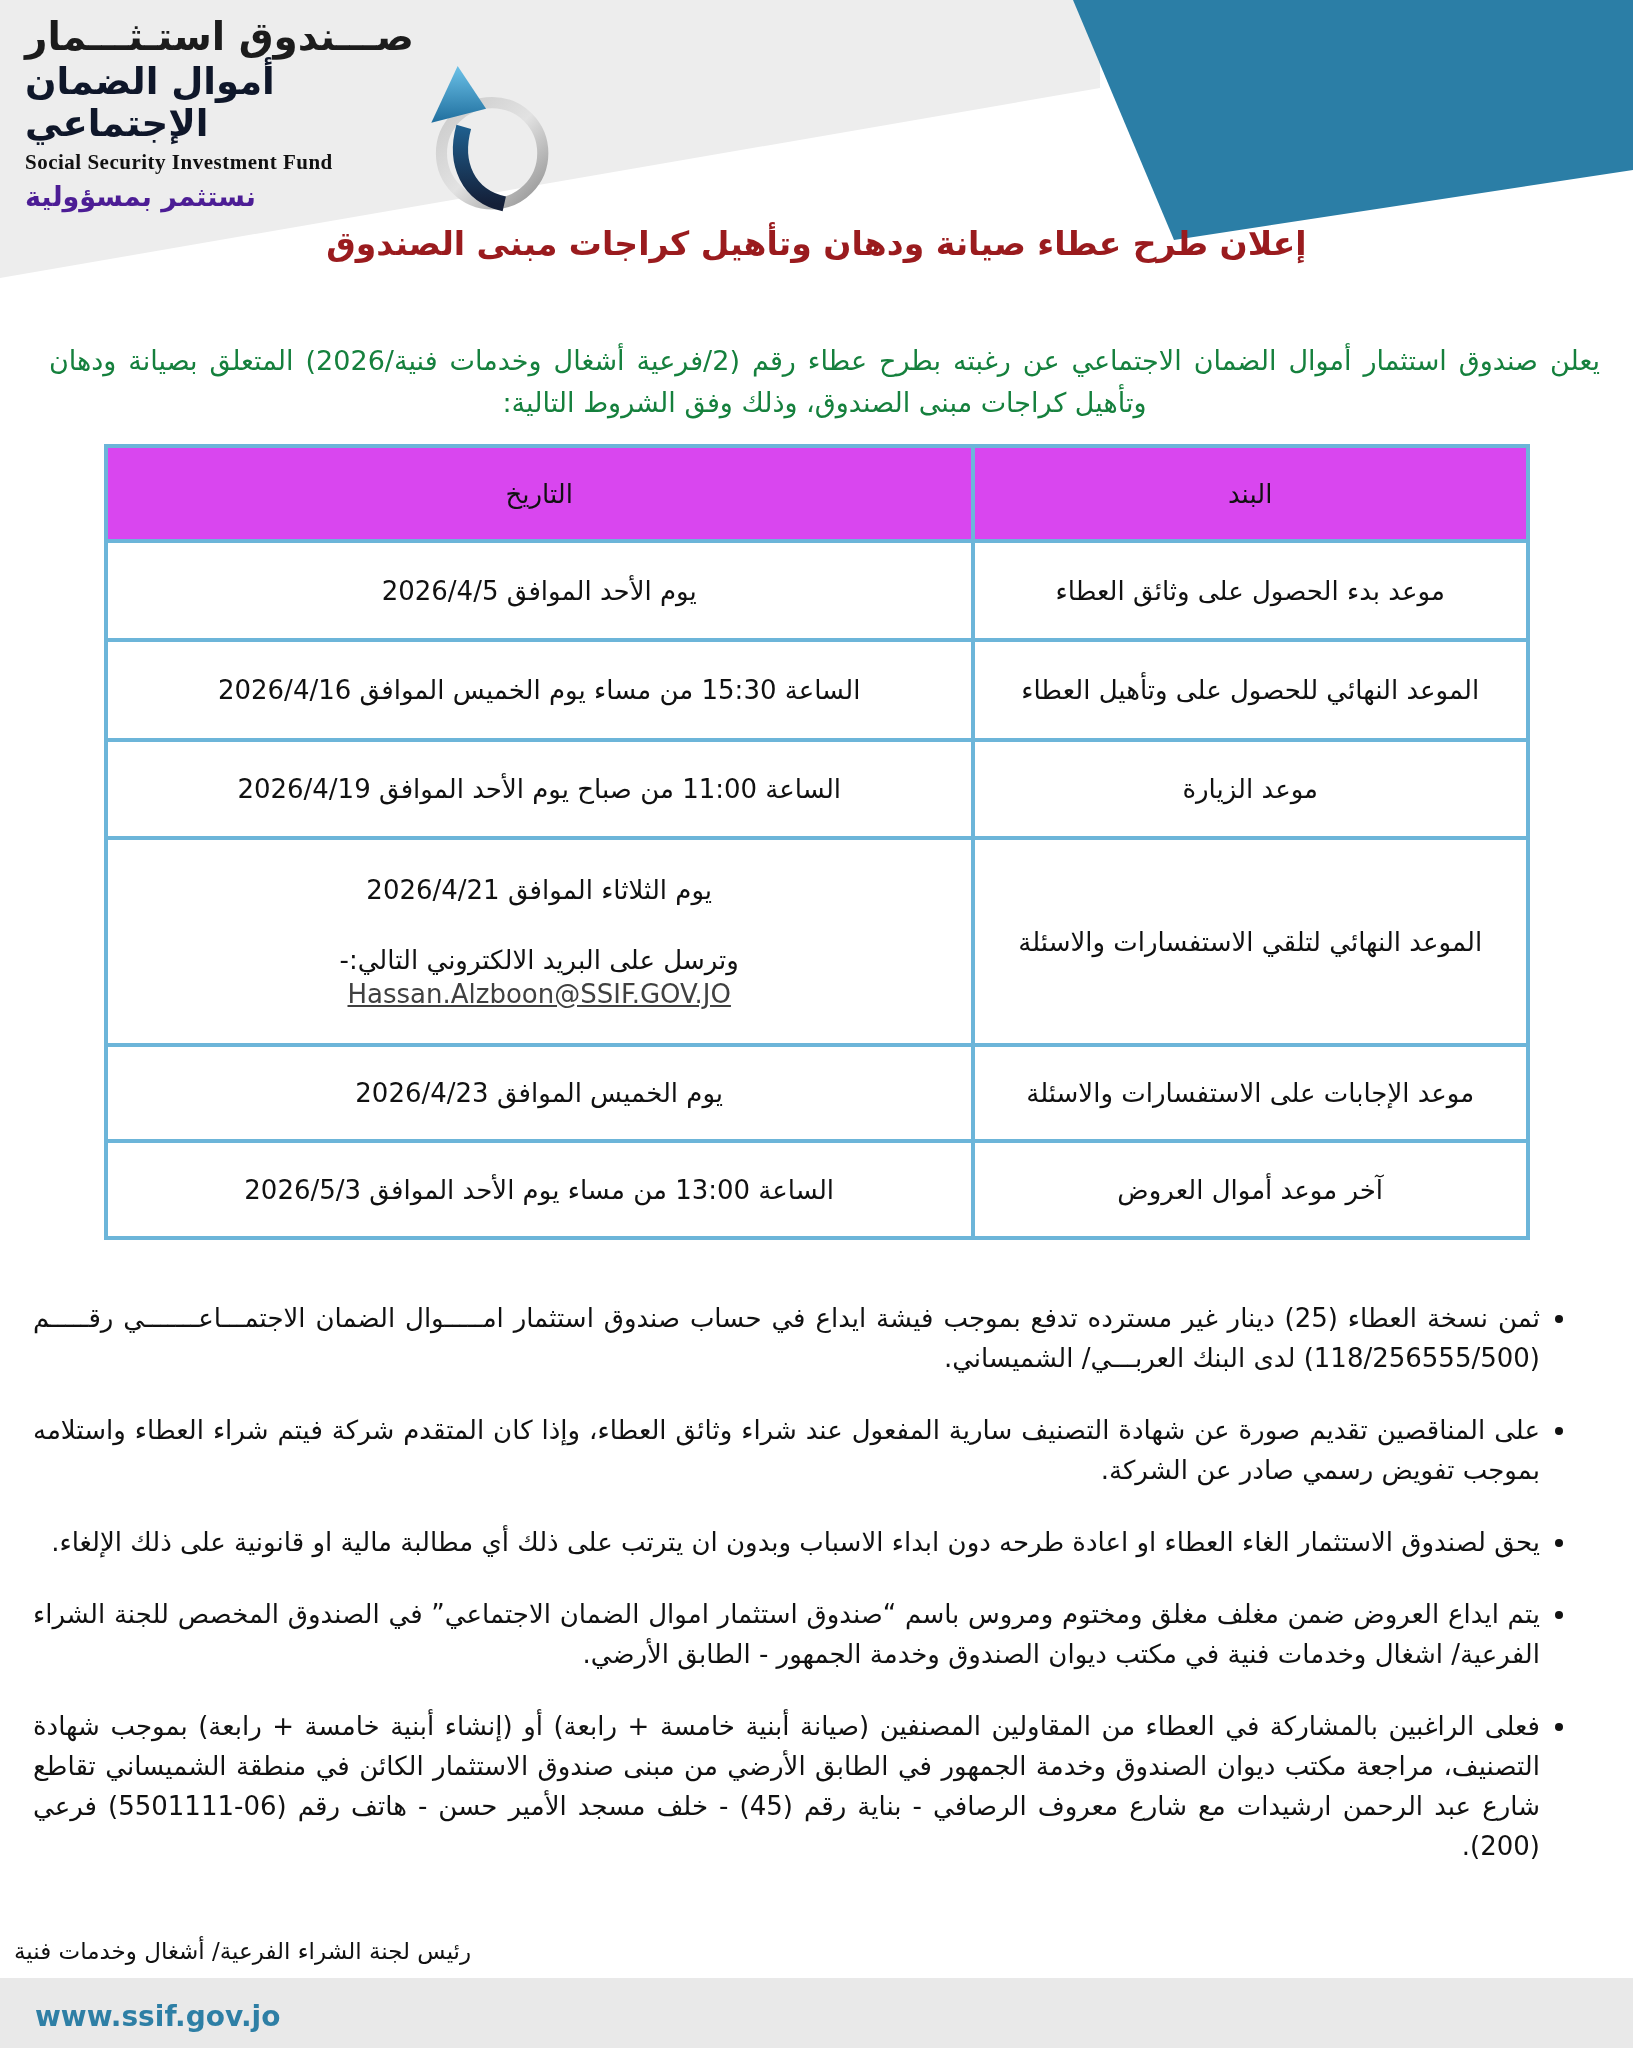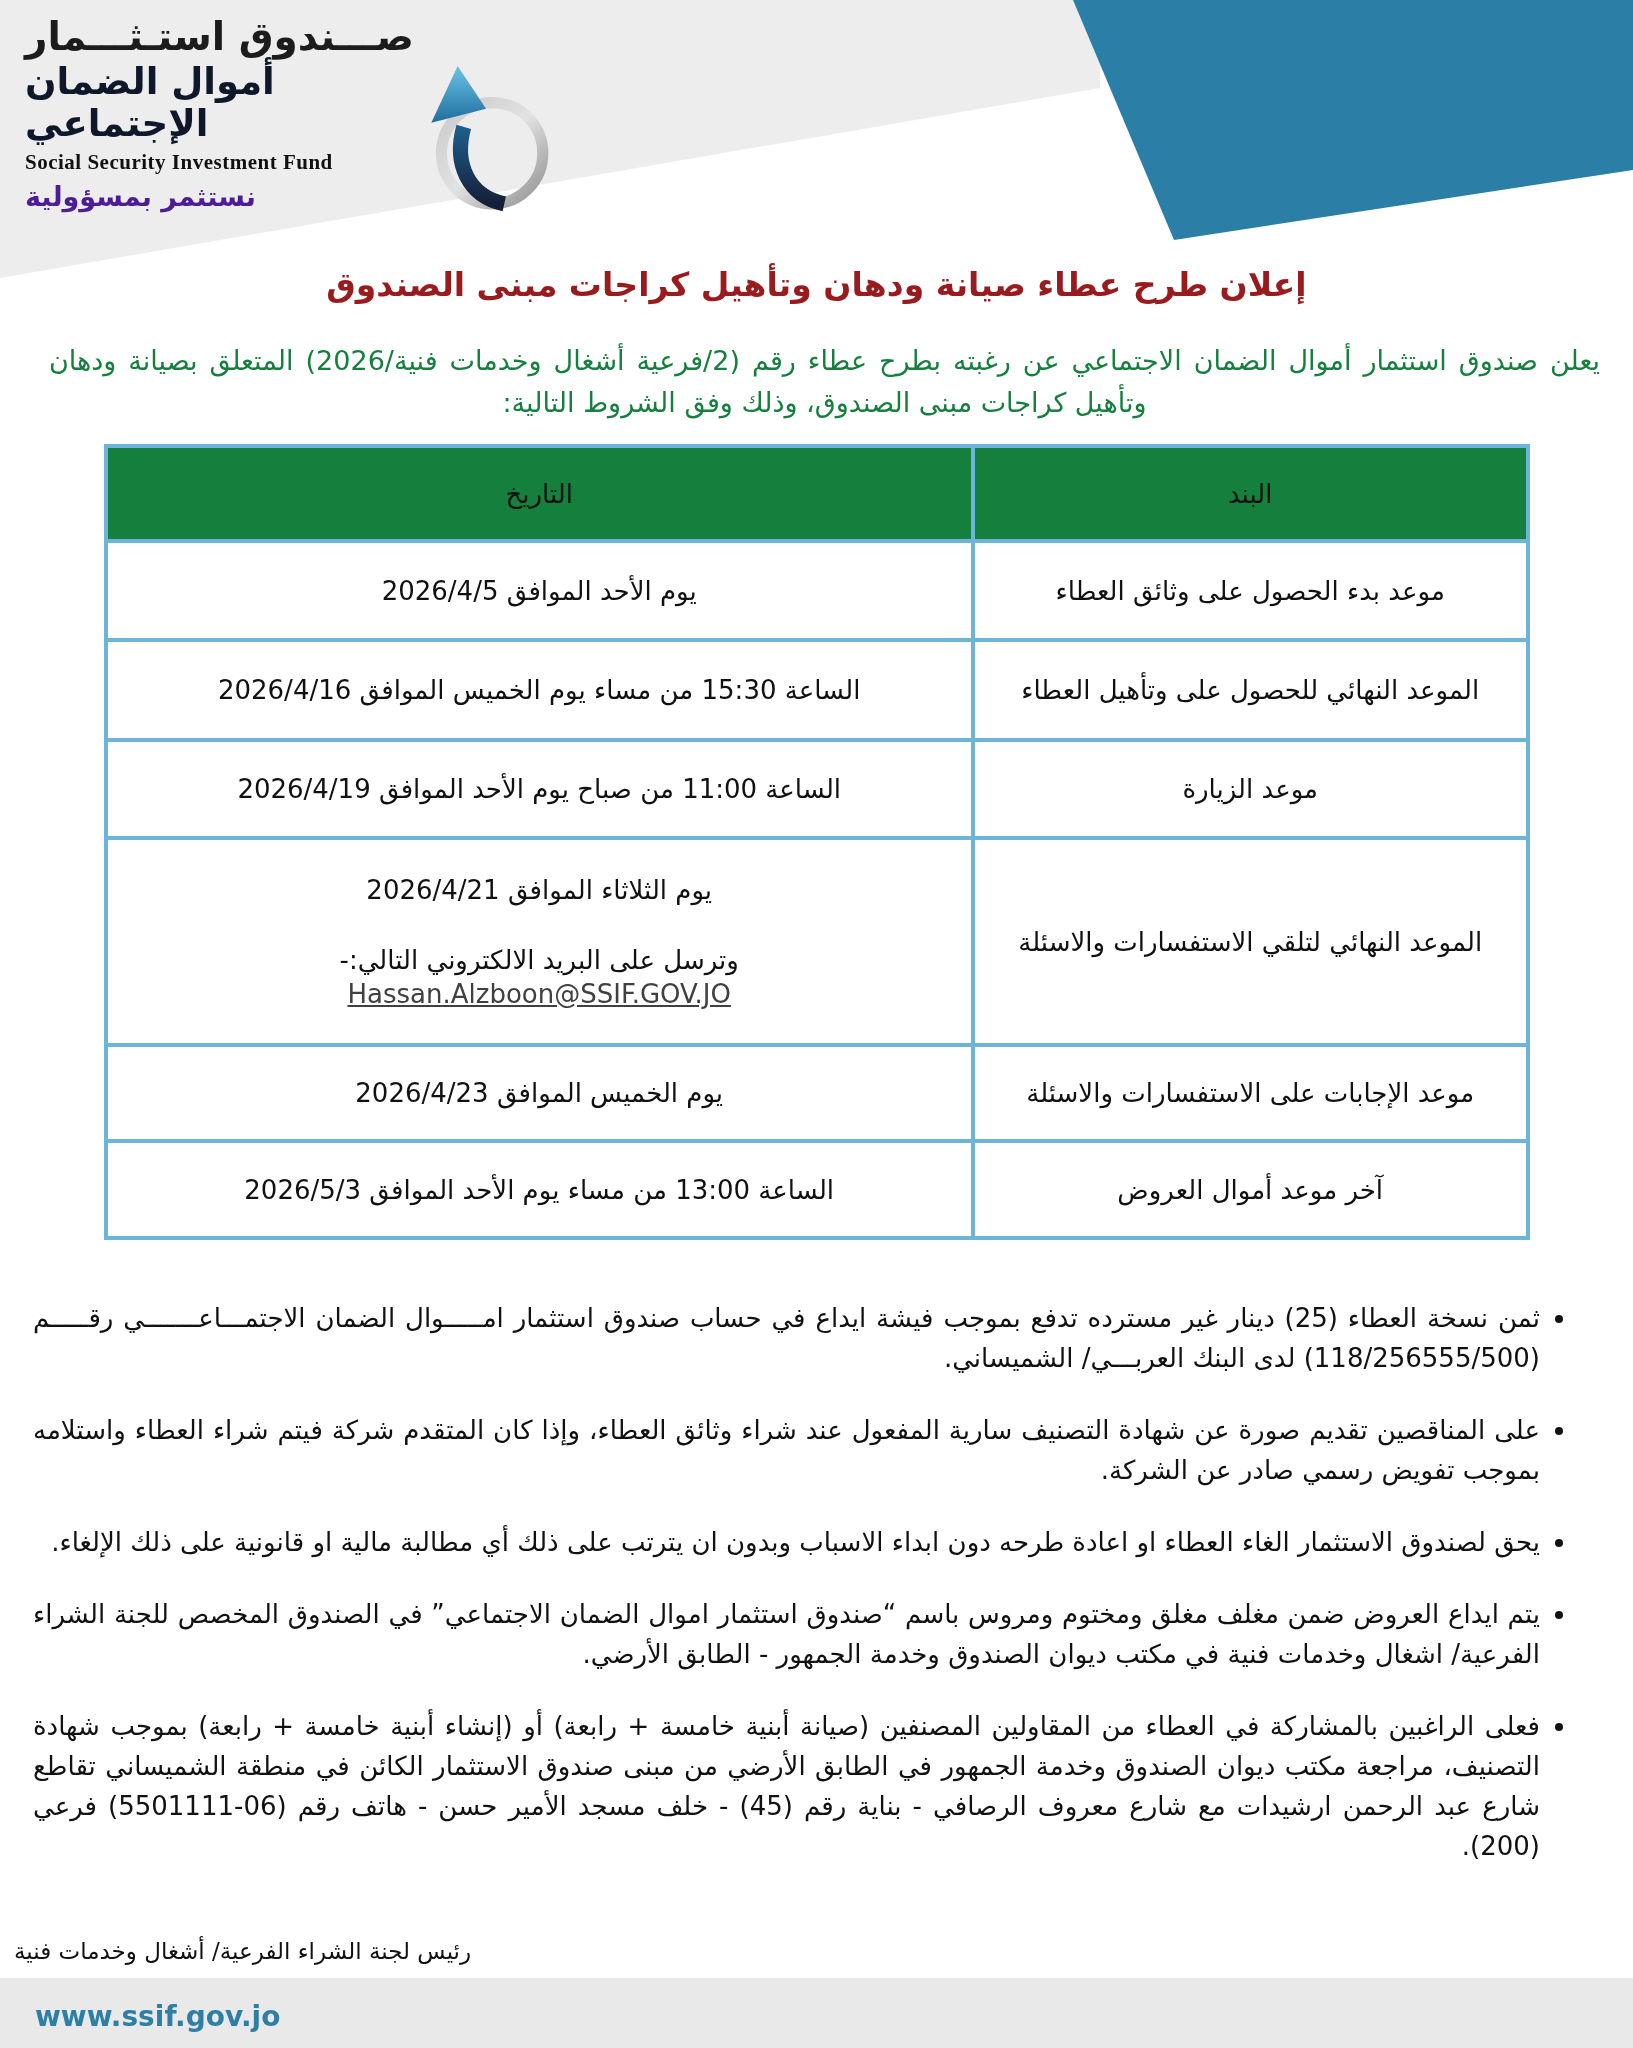--- a/index.html
+++ b/index.html
@@ -30,21 +30,21 @@
   .logo-text { width:398px; direction:rtl; }
   .logo-ar1 { font-size:39px; font-weight:bold; color:#1c1c1c; text-align:left; line-height:1.2; direction:rtl; }
   .logo-ar2 { font-size:37px; font-weight:bold; color:#0f172a; text-align:left; line-height:1.15; direction:rtl; }
   .logo-en  { font-family:Liberation Serif, serif; font-weight:bold; font-size:21px; color:#111; text-align:left; direction:ltr; margin-top:4px; letter-spacing:0.5px; }
   .logo-tag { font-size:27px; font-weight:bold; color:#4c1d95; text-align:left; direction:rtl; margin-top:6px; }
   .logo-icon { width:132px; height:152px; margin-left:-6px; flex:0 0 auto; }
 
   .doc-title {
     position:absolute; top:224px; left:0; width:100%;
     text-align:center; direction:rtl;
-    font-size:33px; font-weight:bold; color:#9a1b1e;margin-top:41px;
+    font-size:33px; font-weight:bold; color:#9a1b1e;
   }
 
   
   .intro {
     direction:rtl;
     margin:50px 33px 0 49px;
     font-size:27px; line-height:42px;
     text-align:justify; text-align-last:center;
     color:#15803d;
   }
@@ -56,21 +56,21 @@
     table-layout:fixed;
   }
   table.schedule col.c-item { width:39%; }
   table.schedule col.c-date { width:61%; }
   table.schedule th, table.schedule td {
     border:4px solid #6cb5d9;
     text-align:center; vertical-align:middle;
     font-size:26px; font-weight:normal; color:#111;
     padding:10px 16px;
   }
-  table.schedule th { background:#15803d; height:95px; }
+  table.schedule th { background:#d946ef; height:95px; }
   tr.r1 td { height:99px; } tr.r2 td { height:100px; } tr.r3 td { height:98px; }
   tr.r4 td { height:207px; } tr.r5 td { height:96px; } tr.r6 td { height:97px; }
   .date-note { display:block; margin-top:40px; }
   a.email-link { color:#404040; text-decoration:underline; direction:ltr; unicode-bidi:embed; display:inline-block; margin-top:4px; font-size:26px; }
 
   
   ul.terms {
     direction:rtl;
     margin-top:58px;
     padding:0 93px 0 33px;

